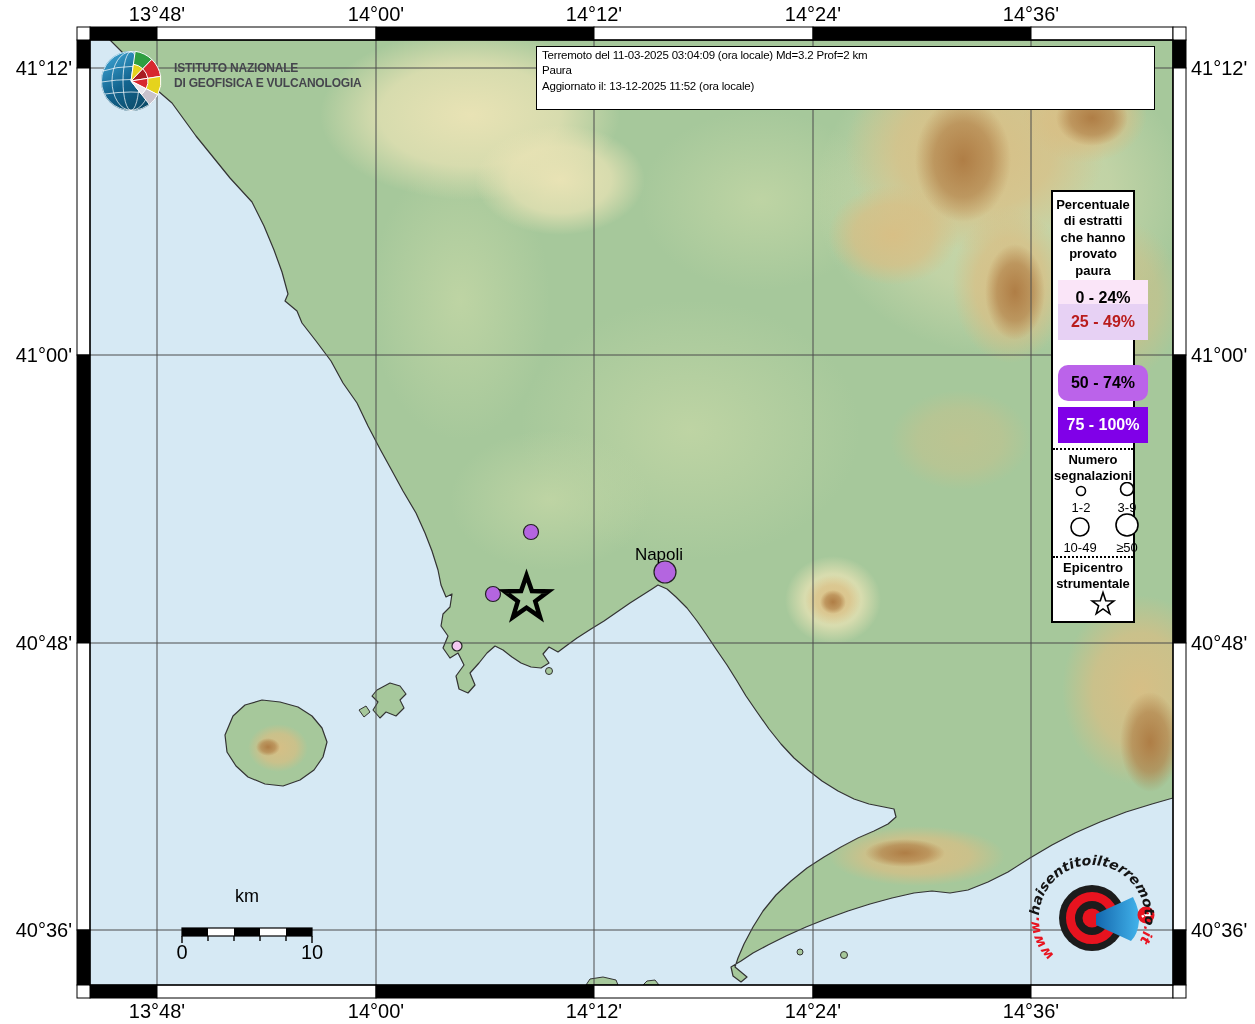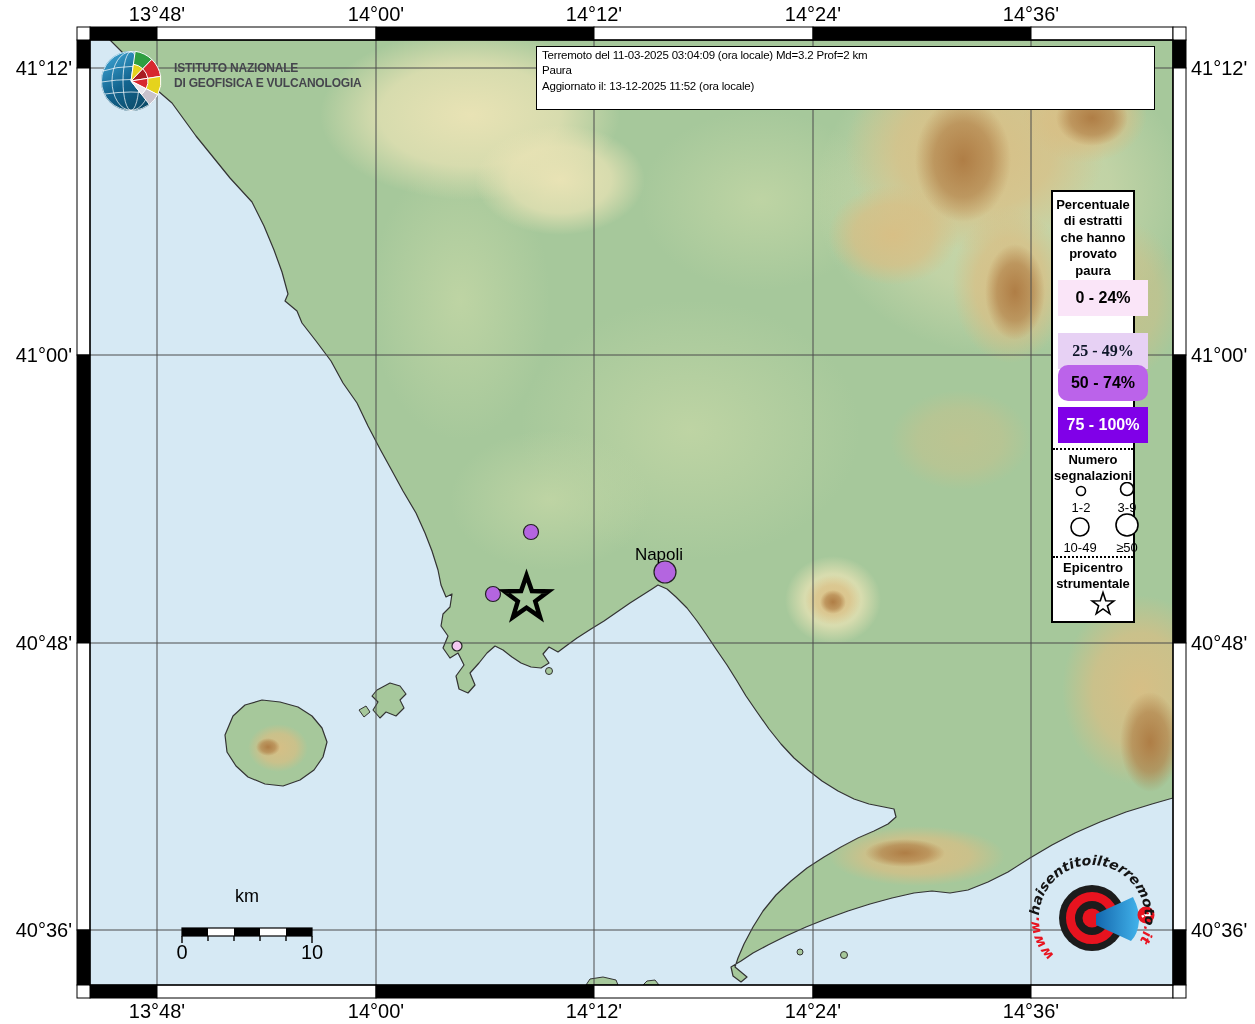--- a/index.html
+++ b/index.html
@@ -252,21 +252,21 @@
   </div>
 
   <div class="legend">
     <div class="lt" style="top:5px;">Percentuale</div>
     <div class="lt" style="top:21px;">di estratti</div>
     <div class="lt" style="top:38px;">che hanno</div>
     <div class="lt" style="top:54px;">provato</div>
     <div class="lt" style="top:71px;">paura</div>
 
     <div class="swatch" style="top: 88px; background-color: rgb(250, 229, 248); color: rgb(0, 0, 0);">0 - 24%</div>
-    <div class="swatch" style="top: 141px; background-color: rgb(231, 209, 244); color: #0f172a; font-family: Liberation Serif, serif;">25 - 49%</div>
+    <div class="swatch" style="top: 112px; background-color: rgb(231, 209, 244); color: #b91c1c;">25 - 49%</div>
     <div class="swatch" style="top: 173px; background-color: rgb(187, 99, 234); color: rgb(0, 0, 0); border-radius: 10px;">50 - 74%</div>
     <div class="swatch" style="top: 215px; background-color: rgb(128, 0, 232); color: rgb(255, 255, 255);">75 - 100%</div>
 
     <div class="dotsep" style="top:256px;"></div>
 
     <div class="lt" style="top:260px;">Numero</div>
     <div class="lt" style="top:276px;">segnalazioni</div>
 
     <svg width="100" height="74" style="position:absolute;left:0;top:290px;">
       <g fill="#fff" stroke="#000" stroke-width="1.6">

